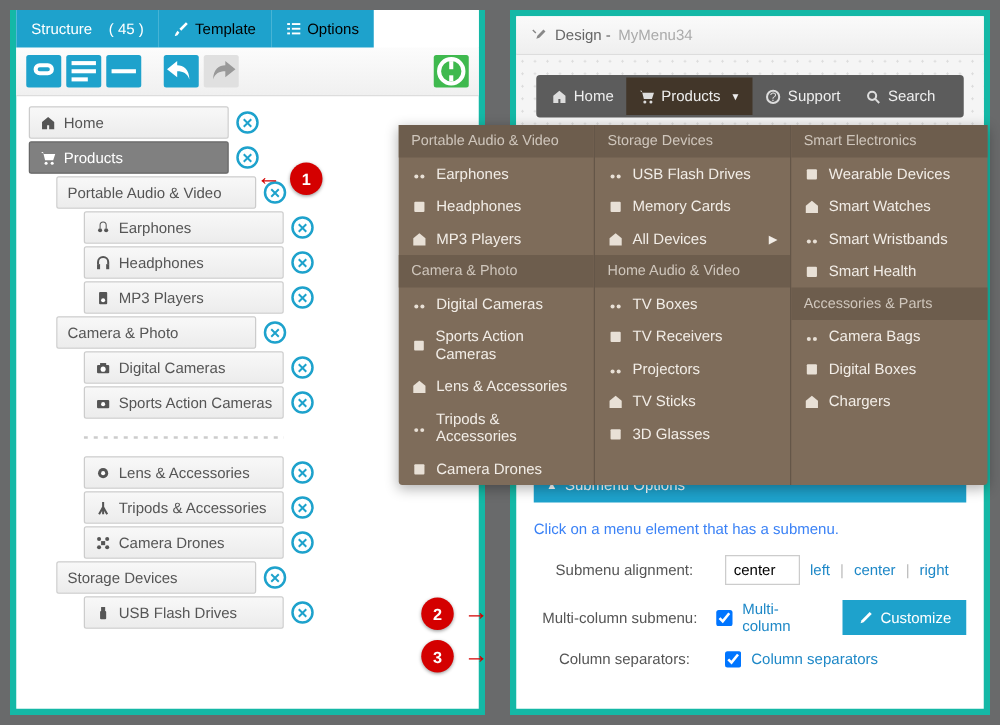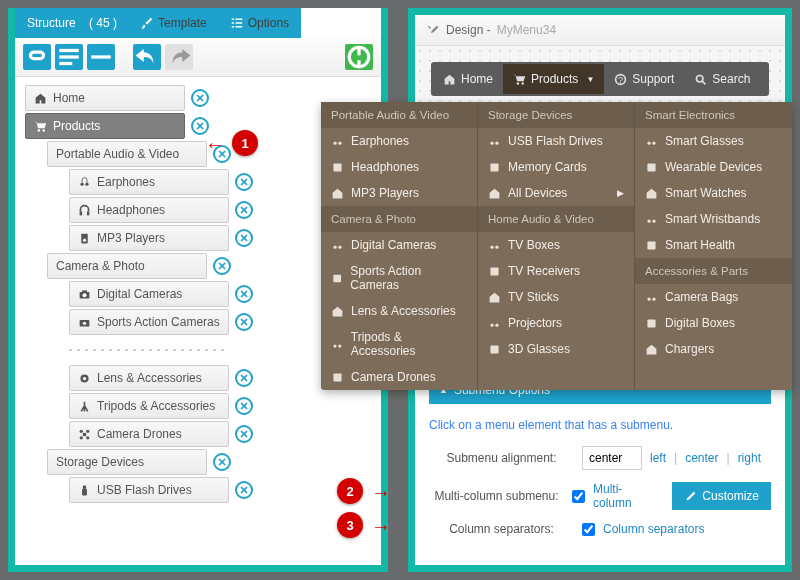--- a/index.html
+++ b/index.html
@@ -1,23 +1,23 @@
 <!DOCTYPE html>
 <html><head>
 <meta charset="utf-8">
 <style>
 *{box-sizing:border-box;margin:0;padding:0;font-family:Arial,Helvetica,sans-serif;font-size:12px}
 body{background:#696a6b;width:800px;height:580px;overflow:hidden;position:relative}
-.panel{background:#fff;border:7px solid #14b8a6;position:absolute}
+.panel{background:#fff;border:5px solid #14b8a6;position:absolute}
 .left-panel{left:8px;top:8px;width:380px;height:564px;border-top:none}
 .right-panel{left:408px;top:8px;width:384px;height:564px}
 .tabs{display:flex;background:#fff}
 .tab{padding:8px 12px;color:#555;display:flex;align-items:center;gap:5px;cursor:pointer;font-weight:normal;font-size:12px}
 .tab.active{background:#1ea2cc;color:#fff}
-.tab.primary{background:#1ea2cc;color:#404040}
+.tab.primary{background:#1ea2cc;color:#000000}
 .tab-icon{width:12px;height:12px;display:inline-flex;align-items:center;justify-content:center}
 .toolbar{padding:6px 8px;display:flex;gap:4px;align-items:center;background:linear-gradient(#fcfcfc,#f0f0f0);border-bottom:1px solid #ddd}
 .toolbar-right{margin-left:auto}
 .tb-btn{width:28px;height:26px;background:#1ea2cc;color:#fff;display:inline-flex;align-items:center;justify-content:center;cursor:pointer;border-radius:2px}
 .tb-btn.gray{background:#e0e0e0;color:#999}
 .tb-btn.green{background:#3fb94e}
 .tree{padding:6px 10px;overflow:auto;height:calc(100% - 70px)}
 .tree-row{display:flex;align-items:center;margin:2px 0;height:26px}
 .tree-item{flex:0 0 auto;display:flex;align-items:center;gap:6px;padding:5px 8px;background:linear-gradient(#f8f8f8,#ececec);border:1px solid #ccc;border-radius:2px;color:#555;cursor:pointer;width:160px}
 .tree-item.selected{background:#808080;color:#fff;border-color:#666}
@@ -384,47 +384,40 @@
             <span>TV Boxes</span>
           </div>
           <div class="mega-item">
             <span class="ico"><svg viewBox="0 0 16 16" fill="#e8e0d6">
                 <rect x="3" y="3" width="10" height="10" rx="1"></rect>
               </svg></span>
             <span>TV Receivers</span>
           </div>
           <div class="mega-item">
             <span class="ico"><svg viewBox="0 0 16 16" fill="#e8e0d6">
+                <circle cx="5" cy="10" r="2"></circle>
+                <circle cx="11" cy="10" r="2"></circle>
+              </svg></span>
+            <span>Projectors</span>
+          </div>
+          <div class="mega-item">
+            <span class="ico"><svg viewBox="0 0 16 16" fill="#e8e0d6">
                 <path d="M8 2l6 5v7H2V7z"></path>
               </svg></span>
             <span>TV Sticks</span>
-          </div>
-          <div class="mega-item">
-            <span class="ico"><svg viewBox="0 0 16 16" fill="#e8e0d6">
-                <circle cx="5" cy="10" r="2"></circle>
-                <circle cx="11" cy="10" r="2"></circle>
-              </svg></span>
-            <span>Projectors</span>
           </div>
           <div class="mega-item">
             <span class="ico"><svg viewBox="0 0 16 16" fill="#e8e0d6">
                 <rect x="3" y="3" width="10" height="10" rx="1"></rect>
               </svg></span>
             <span>3D Glasses</span>
           </div>
         </div>
         <div class="mega-col">
           <div class="mega-head">Smart Electronics</div>
-          <div class="mega-item">
-            <span class="ico"><svg viewBox="0 0 16 16" fill="#e8e0d6">
-                <circle cx="5" cy="10" r="2"></circle>
-                <circle cx="11" cy="10" r="2"></circle>
-              </svg></span>
-            <span>Smart Glasses</span>
-          </div>
           <div class="mega-item">
             <span class="ico"><svg viewBox="0 0 16 16" fill="#e8e0d6">
                 <rect x="3" y="3" width="10" height="10" rx="1"></rect>
               </svg></span>
             <span>Wearable Devices</span>
           </div>
           <div class="mega-item">
             <span class="ico"><svg viewBox="0 0 16 16" fill="#e8e0d6">
                 <path d="M8 2l6 5v7H2V7z"></path>
               </svg></span>

